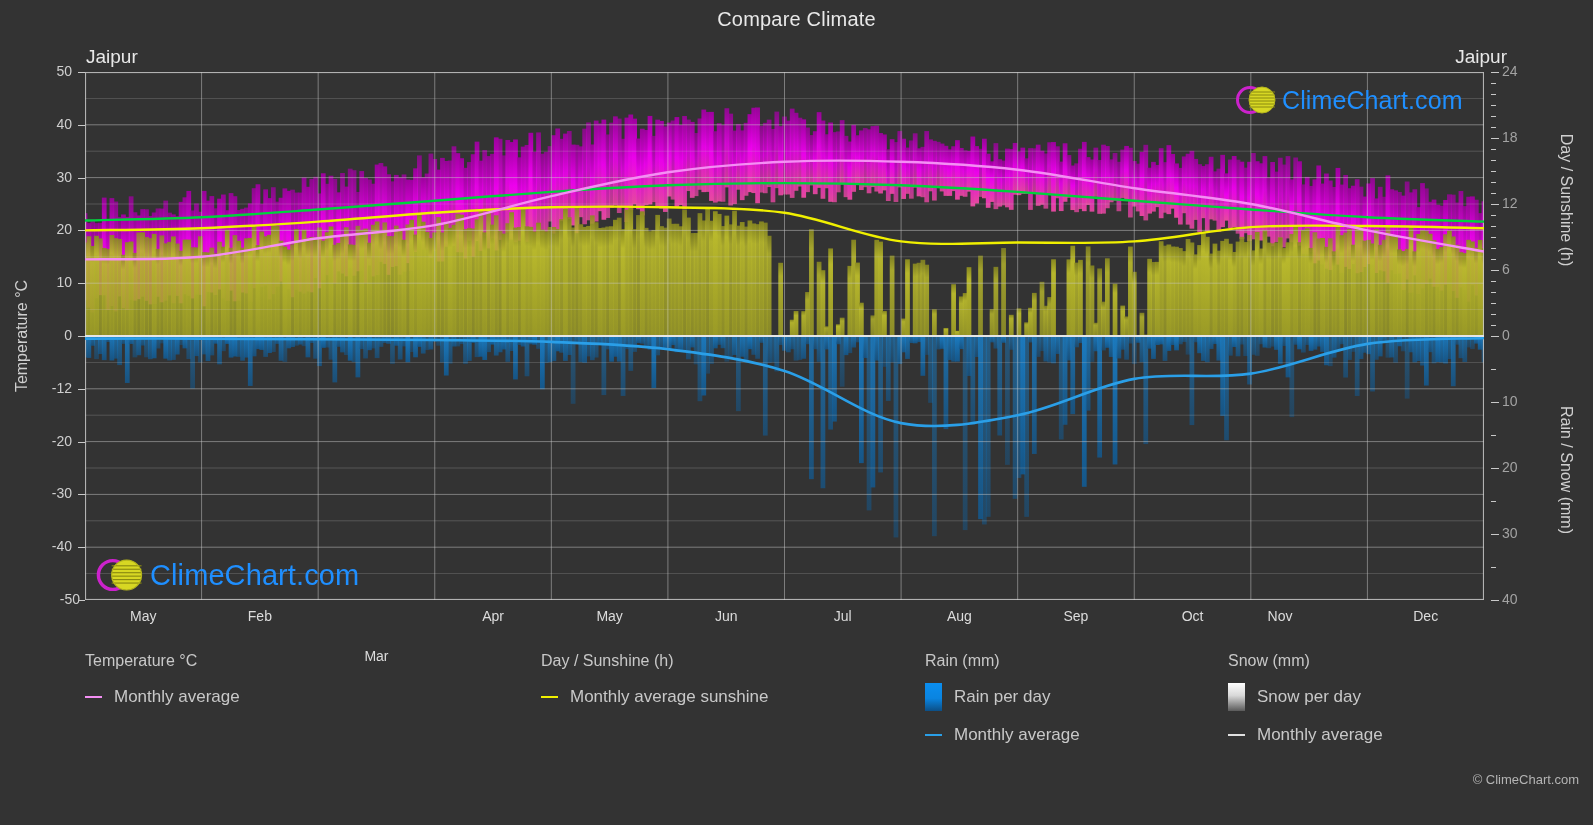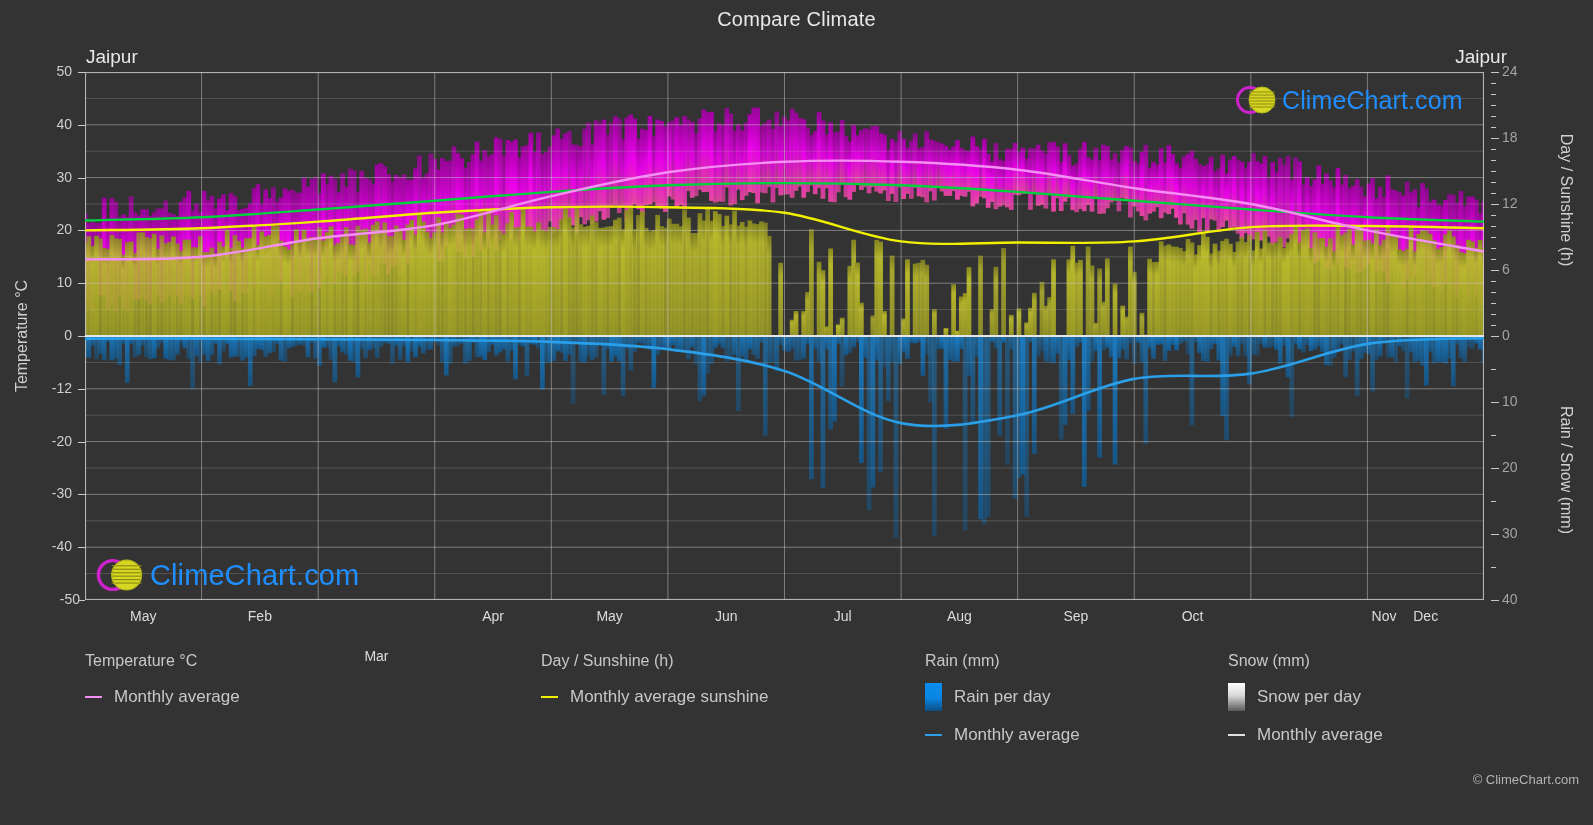--- a/index.html
+++ b/index.html
@@ -1373,21 +1373,21 @@
       <div class="xtick" style="left: 98.2917px;">May</div>
       <div class="xtick" style="left: 214.875px;">Feb</div>
       <div class="xtick" style="left: 331.458px; margin-top: 40px;">Mar</div>
       <div class="xtick" style="left: 448.042px;">Apr</div>
       <div class="xtick" style="left: 564.625px;">May</div>
       <div class="xtick" style="left: 681.208px;">Jun</div>
       <div class="xtick" style="left: 797.792px;">Jul</div>
       <div class="xtick" style="left: 914.375px;">Aug</div>
       <div class="xtick" style="left: 1030.96px;">Sep</div>
       <div class="xtick" style="left: 1147.54px;">Oct</div>
-      <div class="xtick" style="left: 1339px;">Nov</div>
+      <div class="xtick" style="left: 1235px;">Nov</div>
       <div class="xtick" style="left: 1380.71px;">Dec</div>
     </div>
 
   <div class="logo" id="logo-top" style="left:1234px; top:80px;">
     <svg width="48" height="40" viewBox="0 0 48 40">
       <circle cx="16" cy="20" r="12.5" fill="none" stroke="#cc22cc" stroke-width="3"></circle>
       <g>
         <circle cx="28" cy="20" r="13" fill="#d7d723"></circle>
         <g stroke="#8a8a10" stroke-width="1">
           <line x1="15" y1="12" x2="41" y2="12"></line>

